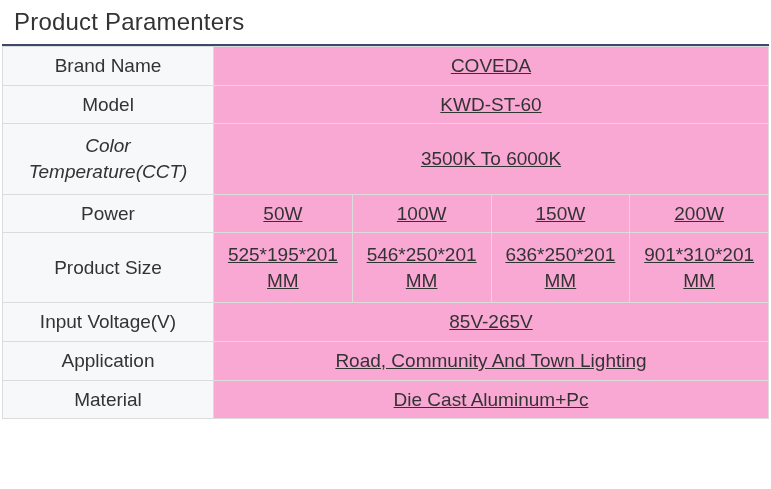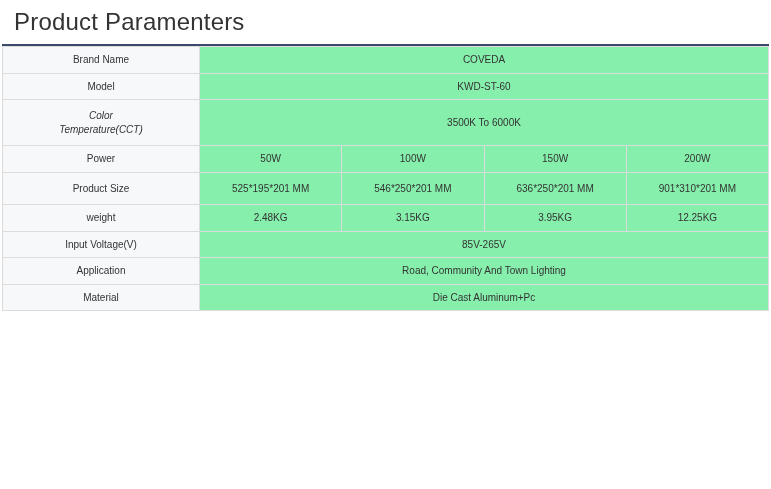--- a/index.html
+++ b/index.html
@@ -34,34 +34,35 @@
     margin: 0 2px 0 2px;
   }
   table.spec {
     border-collapse: collapse;
     width: 767px;
     margin: 0 2px;
     table-layout: fixed;
   }
   table.spec td {
     border: 1px solid #dcdcdc;
-    font-size: 10px;
+    font-size: 19px;
     color: #333333;
     text-align: center;
     vertical-align: middle;
-    padding: 6px 4px;
+    padding: 6px 11px;
     line-height: 1.35;
   }
   td.label {
     width: 188px;
     background: #f7f8fa;
     color: #333333;
   }
   td.value {
-    background: #86efac;
+    background: #f9a8d4;
+    text-decoration: underline;
   }
   tr.tall td {
     padding-top: 9px;
     padding-bottom: 9px;
   }
   .two-line {
     display: block;
     font-style: italic;
   }
 </style>
@@ -104,27 +105,20 @@
 
 
       <tr class="tall">
         <td class="label">Product Size</td>
         <td class="value">525*195*201 MM</td>
         <td class="value">546*250*201 MM</td>
         <td class="value">636*250*201 MM</td>
         <td class="value">901*310*201 MM</td>
       </tr>
 
-      <tr>
-        <td class="label">weight</td>
-        <td class="value">2.48KG</td>
-        <td class="value">3.15KG</td>
-        <td class="value">3.95KG</td>
-        <td class="value">12.25KG</td>
-      </tr>
 
 
       <tr>
         <td class="label">Input Voltage(V)</td>
         <td class="value" colspan="4">85V-265V</td>
       </tr>
 
       <tr>
         <td class="label">Application</td>
         <td class="value" colspan="4">Road, Community And Town Lighting</td>

